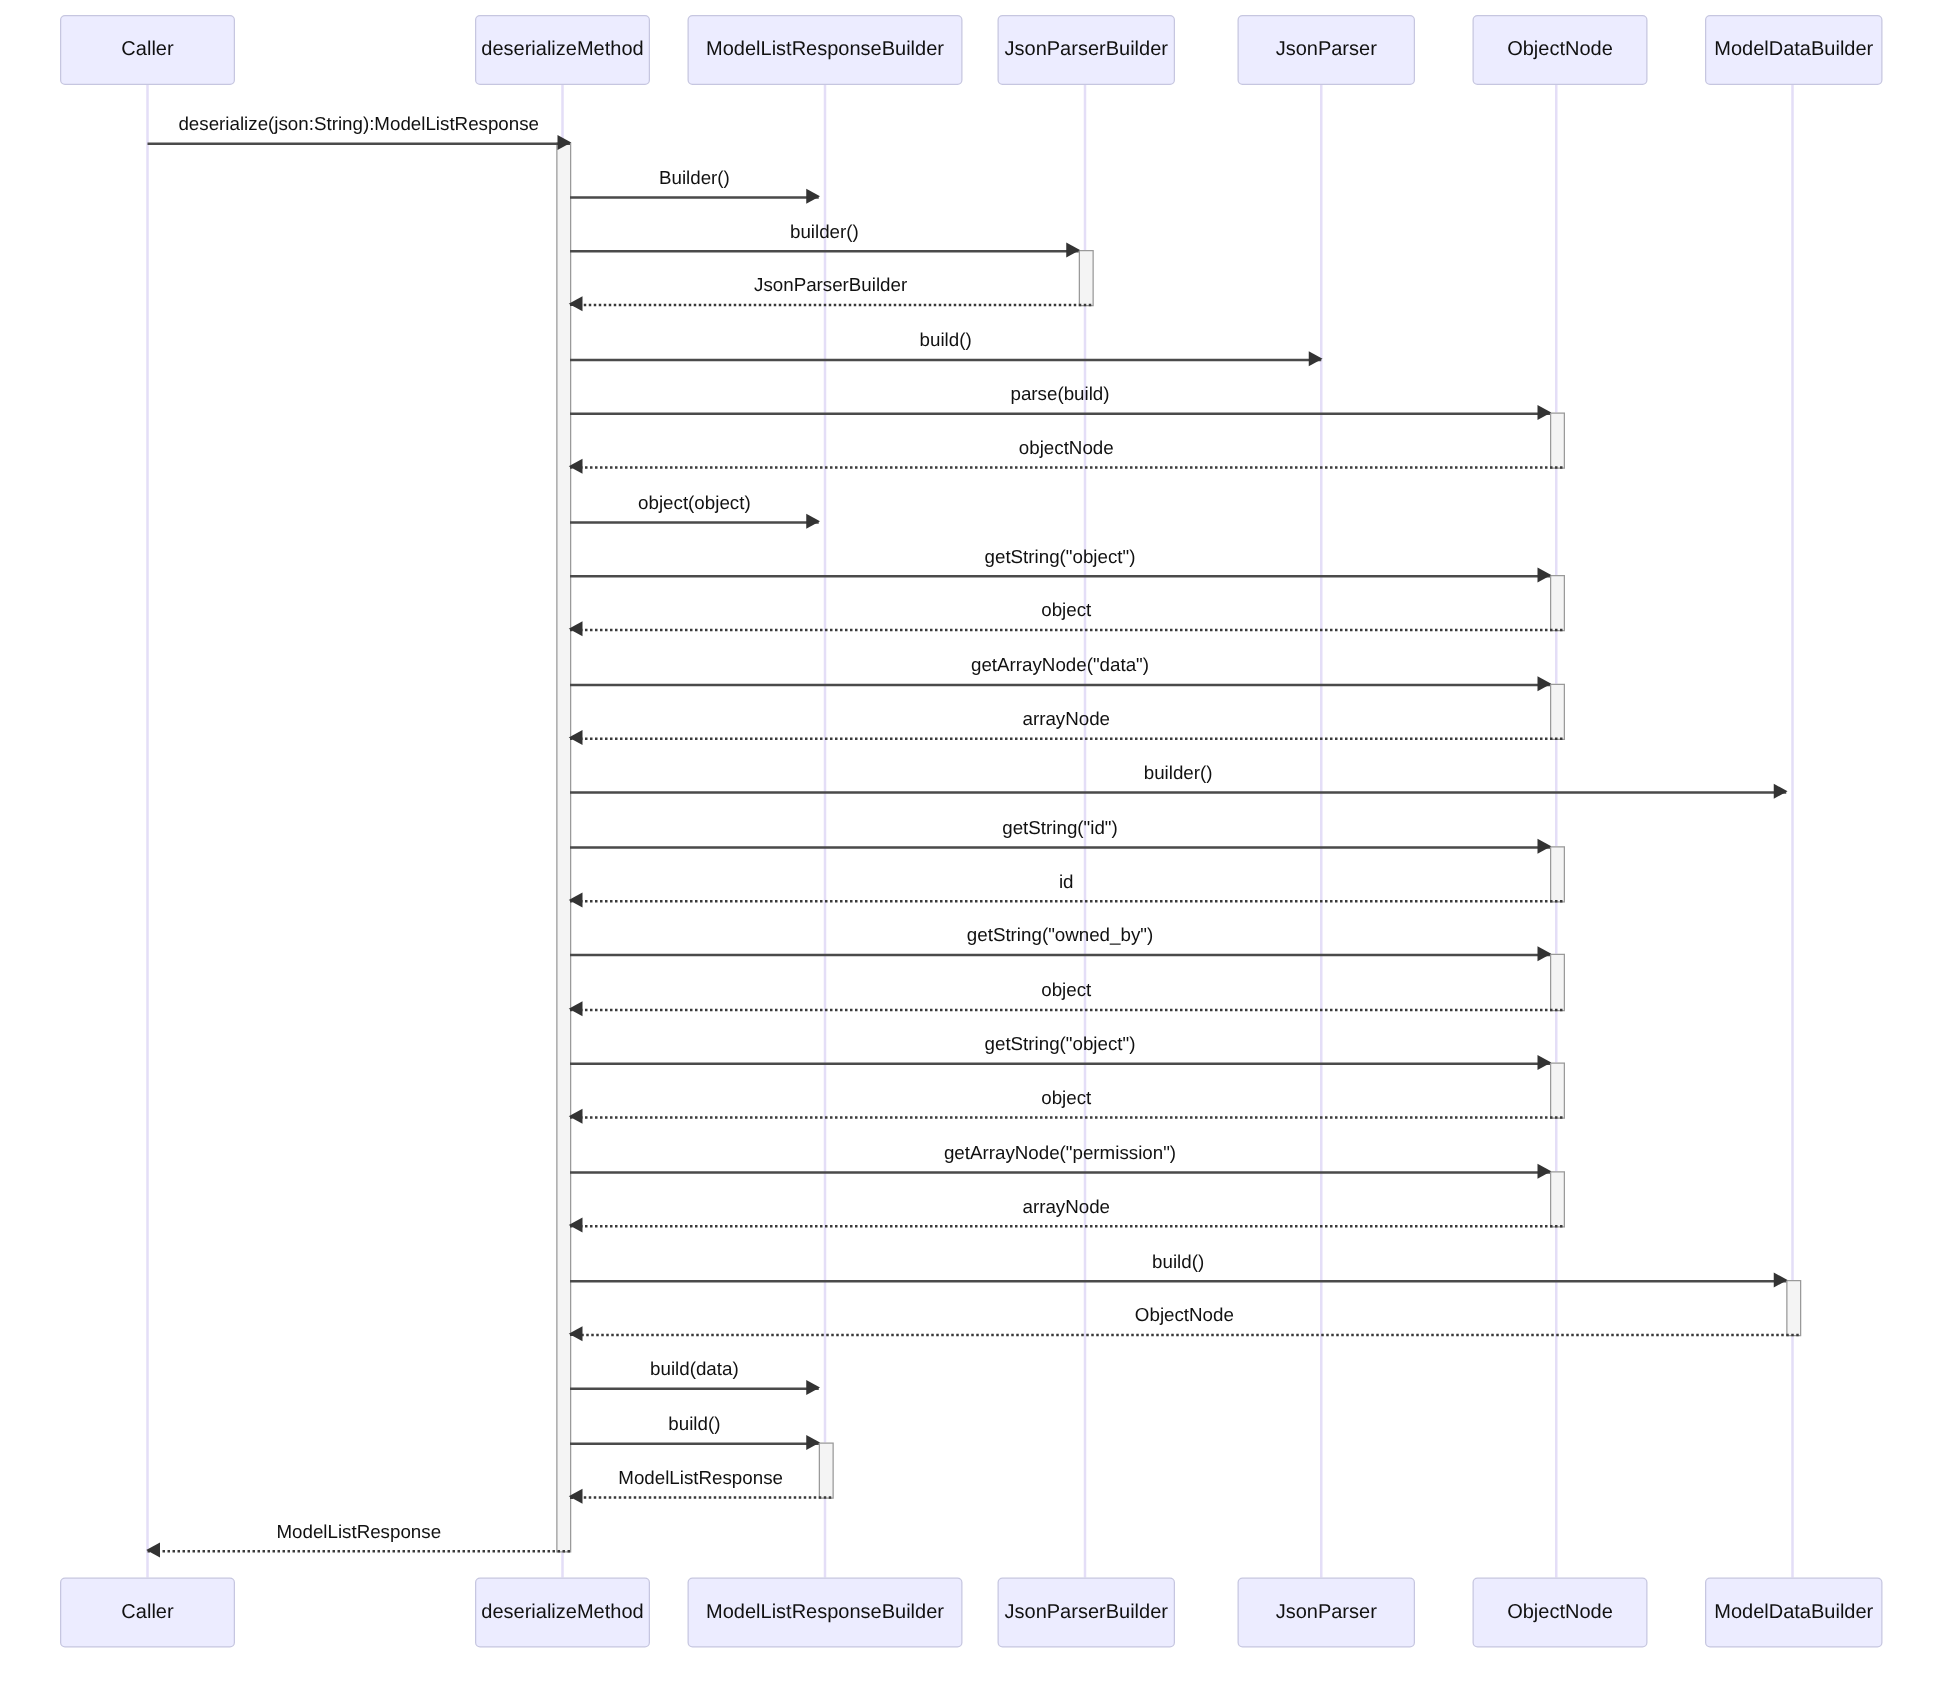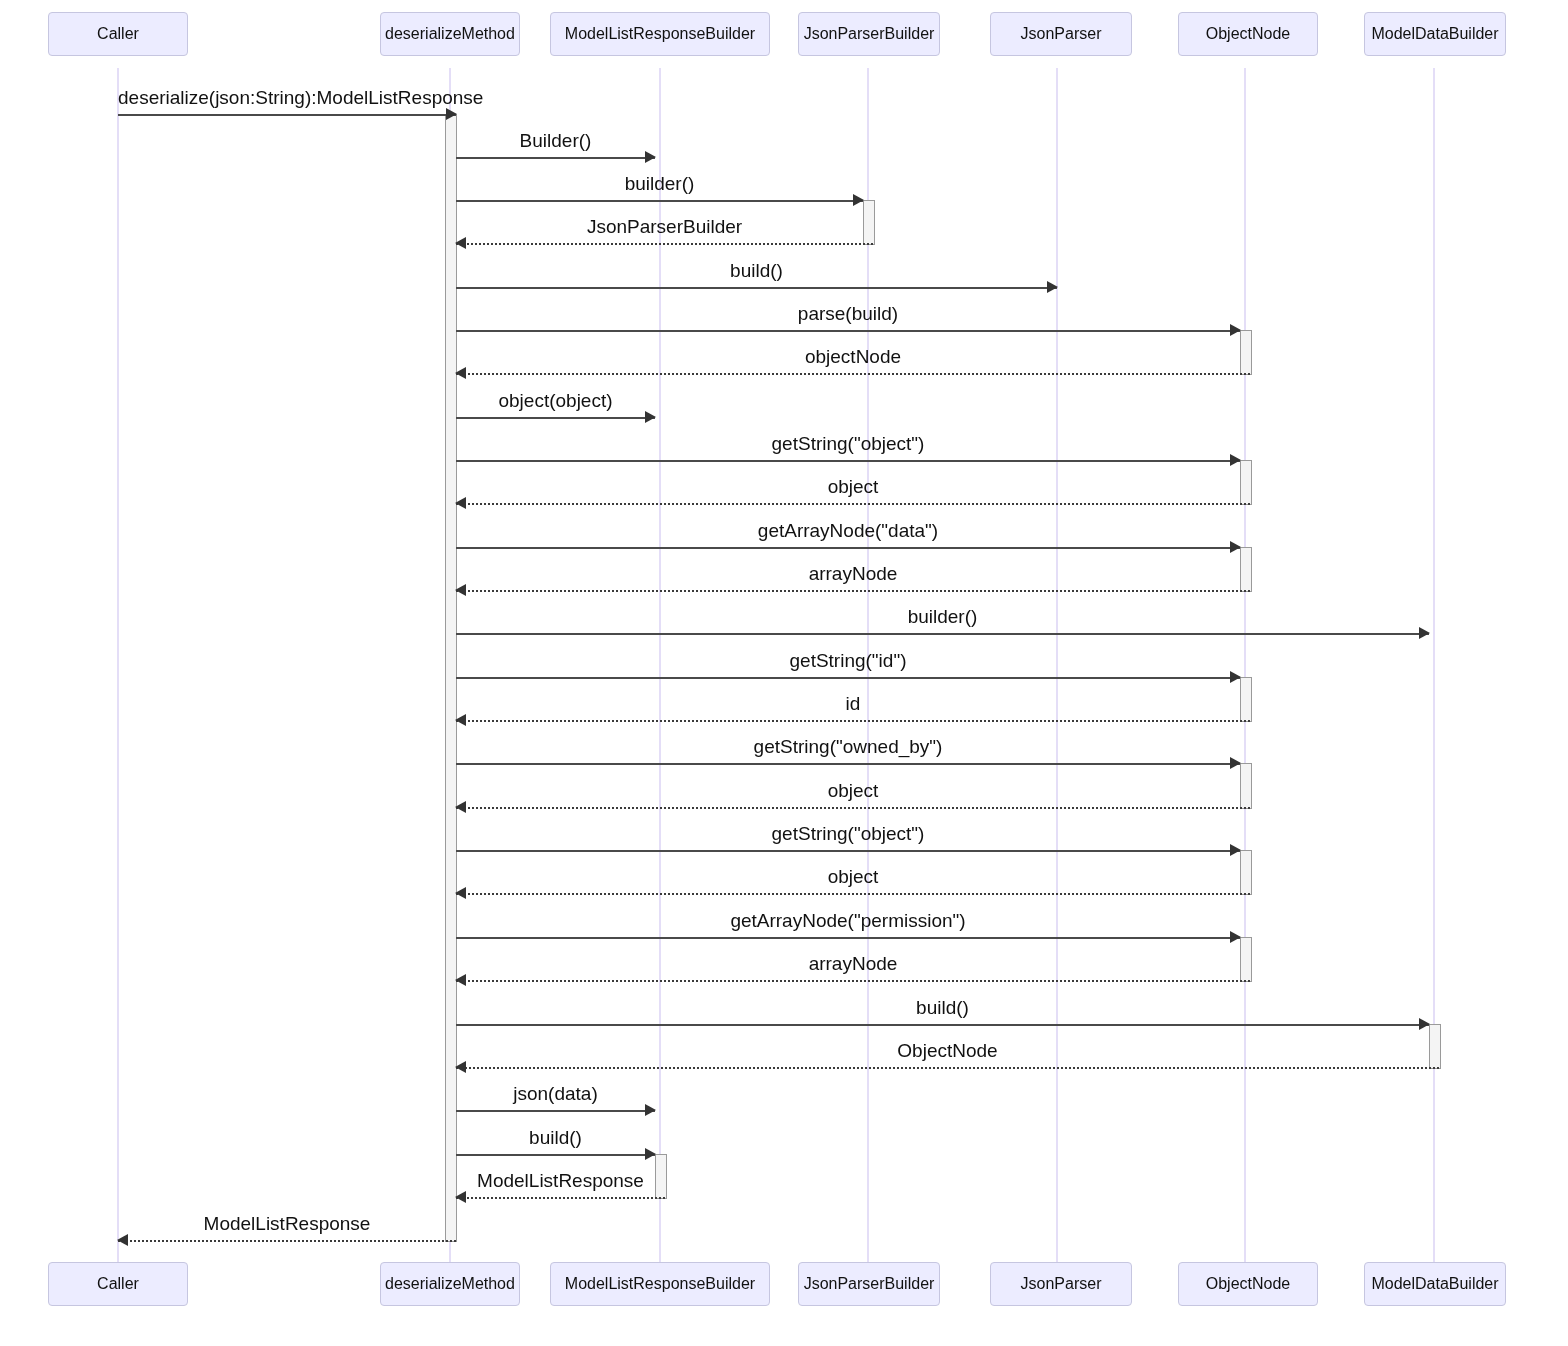--- a/index.html
+++ b/index.html
@@ -20,21 +20,21 @@
   
   .participant-box {
     position: absolute;
     background: #ECECFF;
     border: 1px solid #C6C6E0;
     border-radius: 4px;
     display: flex;
     align-items: center;
     justify-content: center;
     box-sizing: border-box;
-    height: 44px;
+    height: 56px;
   }
   .participant-label {
     font-size: 16px;
     color: #111111;
     line-height: 1;
     white-space: nowrap;
     text-align: center;
   }
   
   .lifeline {
@@ -80,21 +80,21 @@
   }
   .msg-head.left {
     left: -1px;
     border-right: 11px solid #333333;
   }
   .msg-label {
     position: absolute;
     bottom: 7px;
     width: 100%;
     text-align: center;
-    font-size: 19px;
+    font-size: 15px;
     color: #111111;
     white-space: nowrap;
     line-height: 1;
     margin-top: 47px;
   }
 </style>
 </head>
 <body>
 
 <div id="diagram-root">
@@ -269,21 +269,21 @@
       <div class="msg-label">build()</div>
     </div>
     <div class="message" style="left: 456px; top: 1067px; width: 983px;">
       <div class="msg-line dashed"></div>
       <div class="msg-head left"></div>
       <div class="msg-label">ObjectNode</div>
     </div>
     <div class="message" style="left: 456px; top: 1110px; width: 199px;">
       <div class="msg-line"></div>
       <div class="msg-head right"></div>
-      <div class="msg-label">json(data)</div>
+      <div class="msg-label">build(data)</div>
     </div>
     <div class="message" style="left: 456px; top: 1154px; width: 199px;">
       <div class="msg-line"></div>
       <div class="msg-head right"></div>
       <div class="msg-label">build()</div>
     </div>
     <div class="message" style="left: 456px; top: 1197px; width: 209px;">
       <div class="msg-line dashed"></div>
       <div class="msg-head left"></div>
       <div class="msg-label">ModelListResponse</div>

